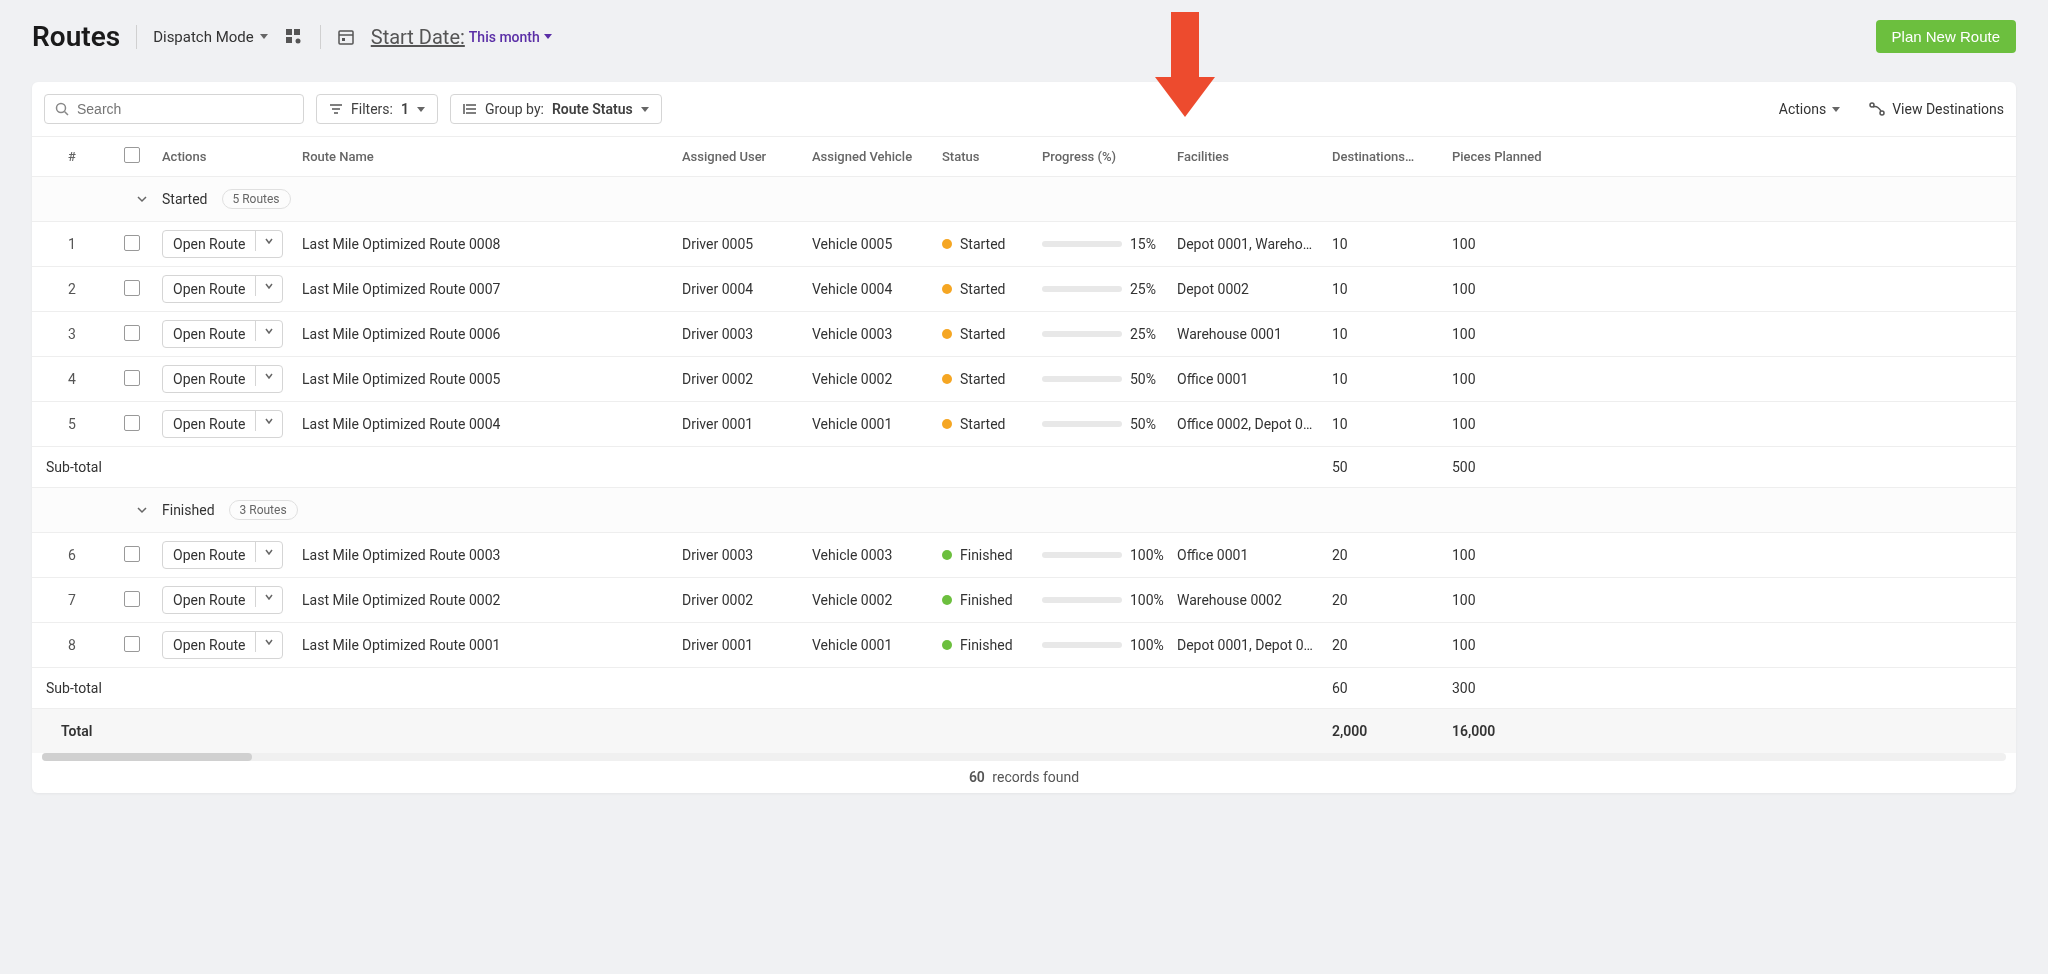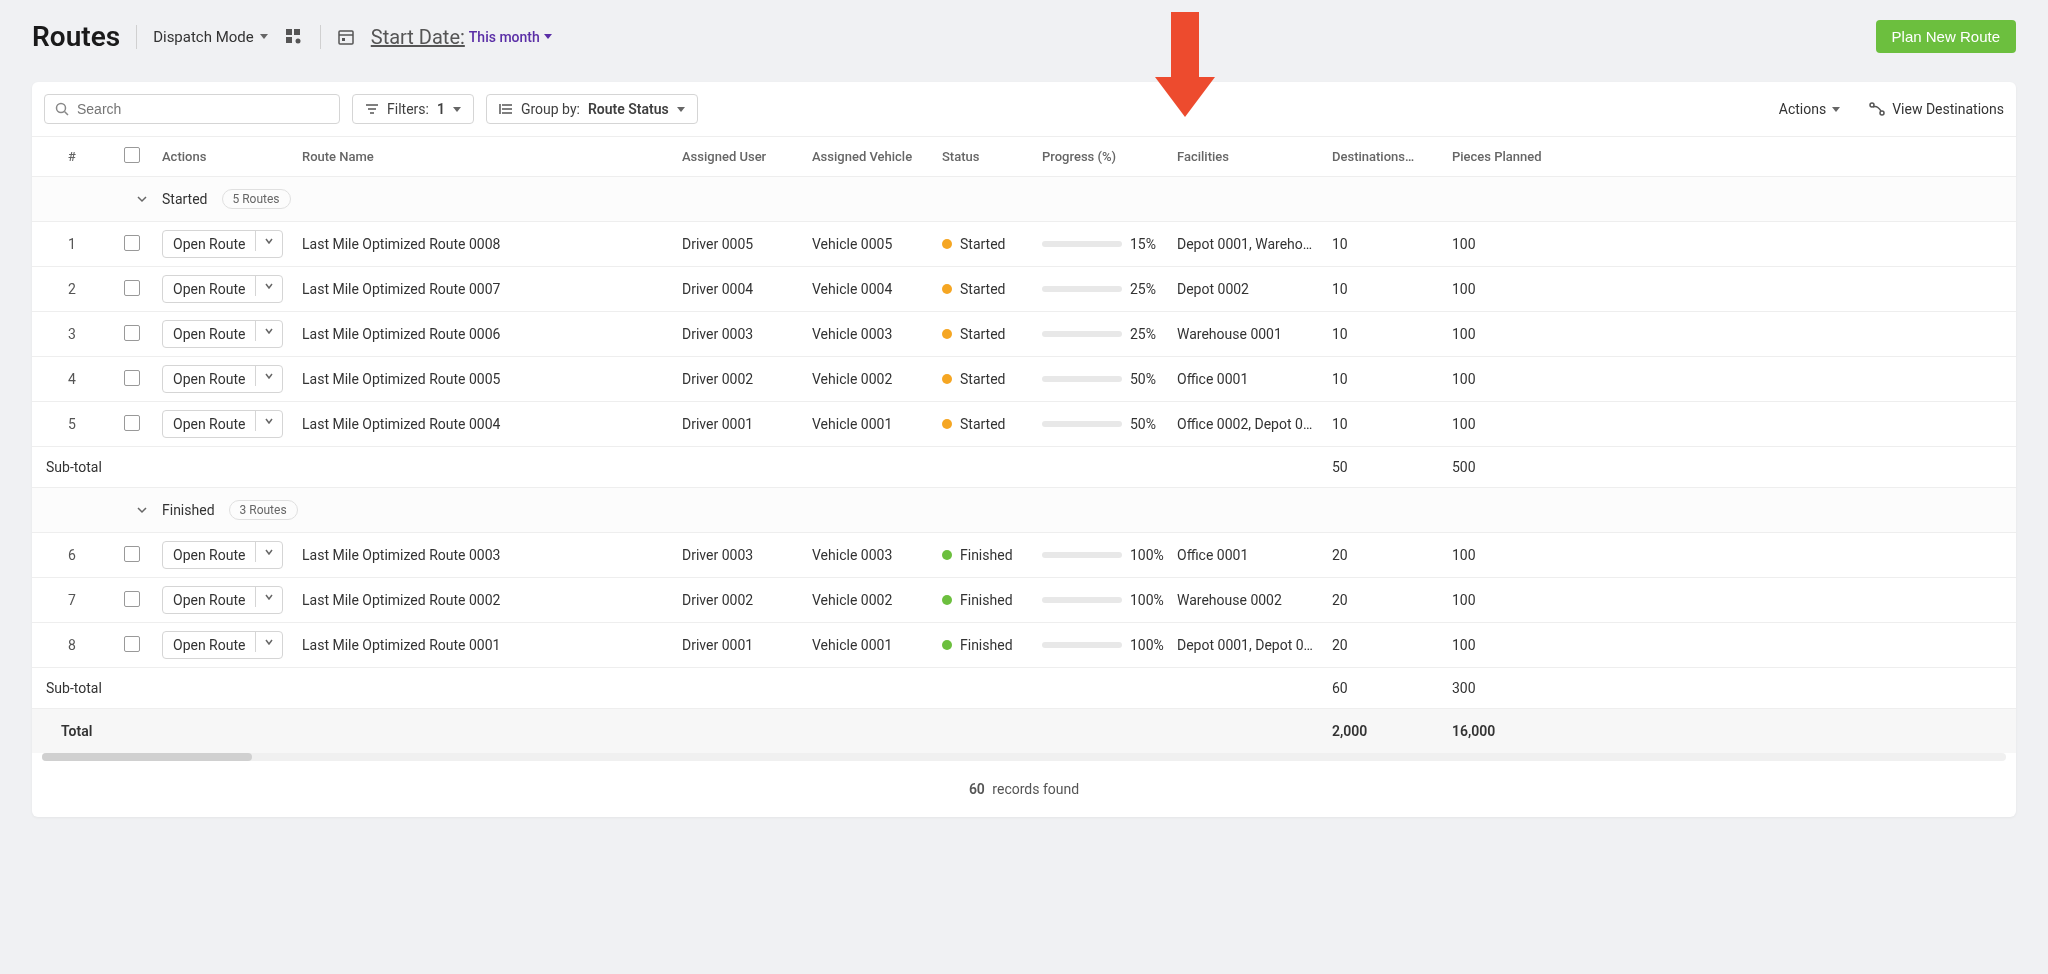--- a/index.html
+++ b/index.html
@@ -10,21 +10,21 @@
 .divider-v { width: 1px; height: 24px; background: #d0d0d0; }
 .mode-select { display: flex; align-items: center; gap: 6px; font-size: 15px; color: #333; cursor: pointer; }
 .caret-down { display: inline-block; width: 0; height: 0; border-left: 4px solid transparent; border-right: 4px solid transparent; border-top: 5px solid #666; }
 .icon-box { color: #555; cursor: pointer; }
 .date-label { color: #555; font-size: 20px; text-decoration: underline; }
 .date-value { color: #5a2ea6; font-weight: 500; }
 .spacer { flex: 1; }
 .btn-primary { background: #6cbf3e; color: #fff; border: none; border-radius: 4px; padding: 8px 16px; font-size: 15px; font-weight: 500; cursor: pointer; }
 .panel { background: #fff; border-radius: 6px; box-shadow: 0 1px 3px rgba(0,0,0,0.05); }
 .panel-toolbar { display: flex; align-items: center; gap: 12px; padding: 12px 12px; border-bottom: 1px solid #eee; }
-.search-box { display: flex; align-items: center; border: 1px solid #d5d5d5; border-radius: 4px; padding: 6px 10px; width: 296px; gap: 8px; color: #888; }
+.search-box { display: flex; align-items: center; border: 1px solid #d5d5d5; border-radius: 4px; padding: 6px 10px; width: 260px; gap: 8px; color: #888; }
 .search-box input { border: none; outline: none; flex: 1; font-size: 14px; }
 .chip-btn { display: flex; align-items: center; gap: 8px; border: 1px solid #d5d5d5; border-radius: 4px; padding: 6px 12px; background: #fff; cursor: pointer; font-size: 14px; color: #404040; }
 .chip-btn .strong { font-weight: 600; }
 .link-btn { display: flex; align-items: center; gap: 6px; cursor: pointer; color: #333; font-size: 14px; }
 .table { width: 100%; }
 .thead { display: grid; grid-template-columns: 60px 60px 140px 380px 130px 130px 100px 135px 155px 120px 100px; align-items: center; padding: 10px 10px; border-bottom: 1px solid #eee; color: #666; font-size: 13px; font-weight: 500; }
 .group-row { display: flex; align-items: center; gap: 14px; padding: 12px 10px; border-bottom: 1px solid #eee; background: #fcfcfc; }
 .group-row .chev { margin-left: 94px; color: #666; cursor: pointer; }
 .group-badge { border: 1px solid #e0e0e0; border-radius: 12px; padding: 2px 10px; font-size: 12px; color: #666; }
 .row { display: grid; grid-template-columns: 60px 60px 140px 380px 130px 130px 100px 135px 155px 120px 100px; align-items: center; padding: 8px 10px; border-bottom: 1px solid #eee; font-size: 14px; }
@@ -40,21 +40,21 @@
 .progress { display: flex; align-items: center; gap: 8px; }
 .bar { width: 80px; height: 6px; background: #e8e8e8; border-radius: 3px; overflow: hidden; }
 .bar .fill { height: 100%; background: #6cbf3e; }
 .ellipsis { white-space: nowrap; overflow: hidden; text-overflow: ellipsis; }
 .subtotal-row { display: grid; grid-template-columns: 60px 60px 140px 380px 130px 130px 100px 135px 155px 120px 100px; padding: 12px 10px; border-bottom: 1px solid #eee; font-size: 14px; }
 .subtotal-row .lbl { grid-column: 1 / 4; padding-left: 4px; }
 .total-row { display: grid; grid-template-columns: 60px 60px 140px 380px 130px 130px 100px 135px 155px 120px 100px; padding: 14px 10px; font-weight: 600; background: #f7f7f7; }
 .total-row .lbl { grid-column: 1 / 4; padding-left: 4px; margin-left: 15px; }
 .scroll-track { height: 8px; background: #f0f0f0; margin: 0 10px; border-radius: 4px; position: relative; }
 .scroll-thumb { position: absolute; left: 0; top: 0; height: 8px; width: 210px; background: #d0d0d0; border-radius: 4px; }
-.footer { text-align: center; padding: 20px; color: #555; font-size: 14px; }
+.footer { text-align: center; padding: 8px; color: #555; font-size: 14px; }
 .footer .count { font-weight: 600; }
 .chk-box { width: 16px; height: 16px; border: 1.5px solid #999; border-radius: 2px; display: inline-block; cursor: pointer; }
 .arrow-overlay { position: absolute; left: 1155px; top: 12px; width: 60px; height: 110px; pointer-events: none; }
 .arrow-overlay .shaft { position: absolute; left: 16px; top: 0; width: 28px; height: 70px; background: #ed4b2e; }
 .arrow-overlay .head { position: absolute; left: 0; top: 65px; width: 0; height: 0; border-left: 30px solid transparent; border-right: 30px solid transparent; border-top: 40px solid #ed4b2e; }
 .rel { position: relative; }
 svg { display: block; }
 </style>
 </head>
 <body>

